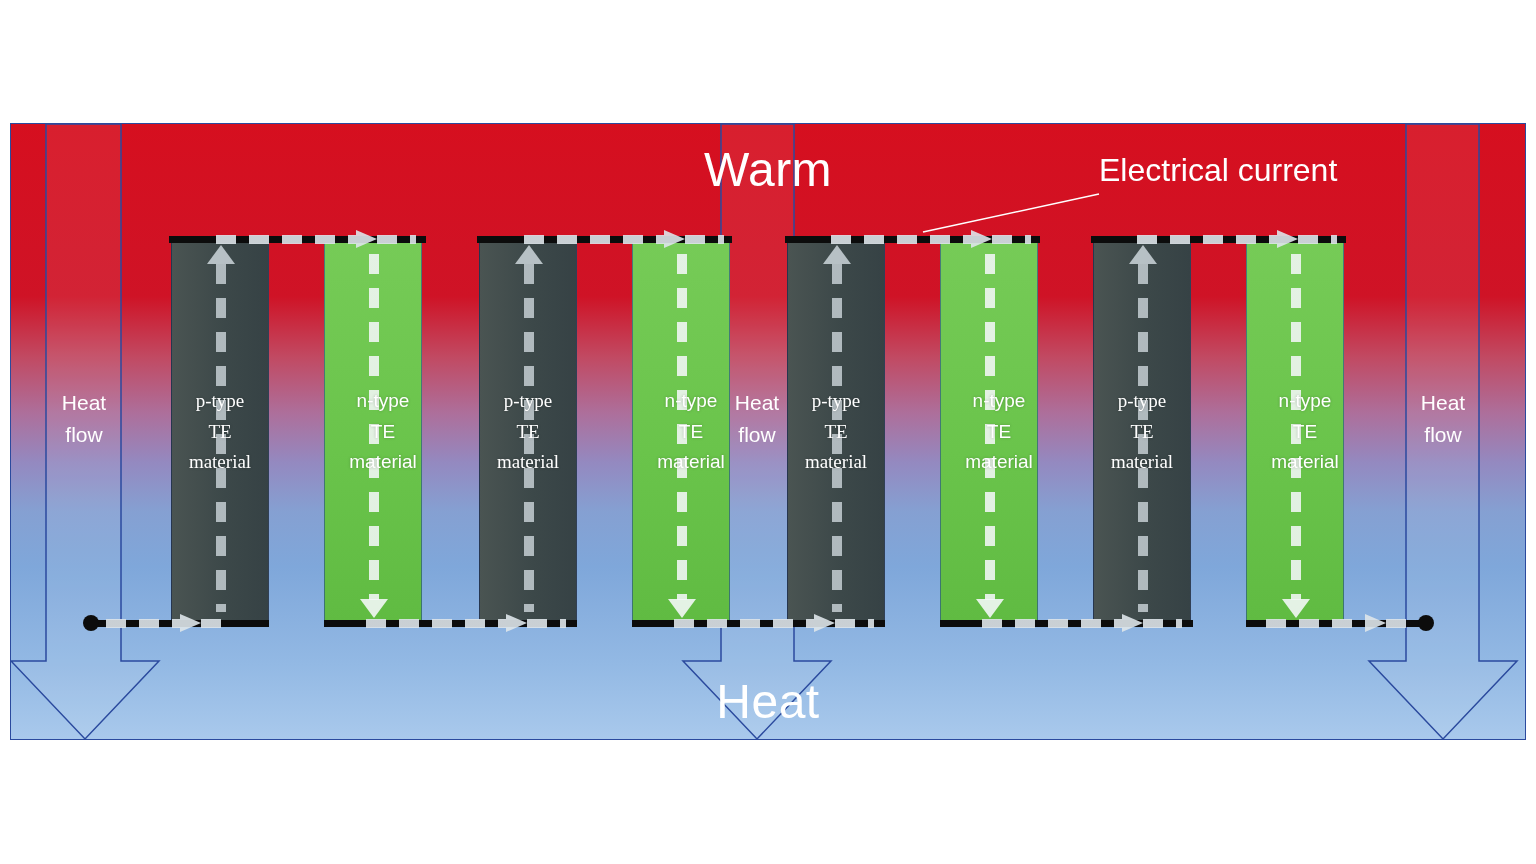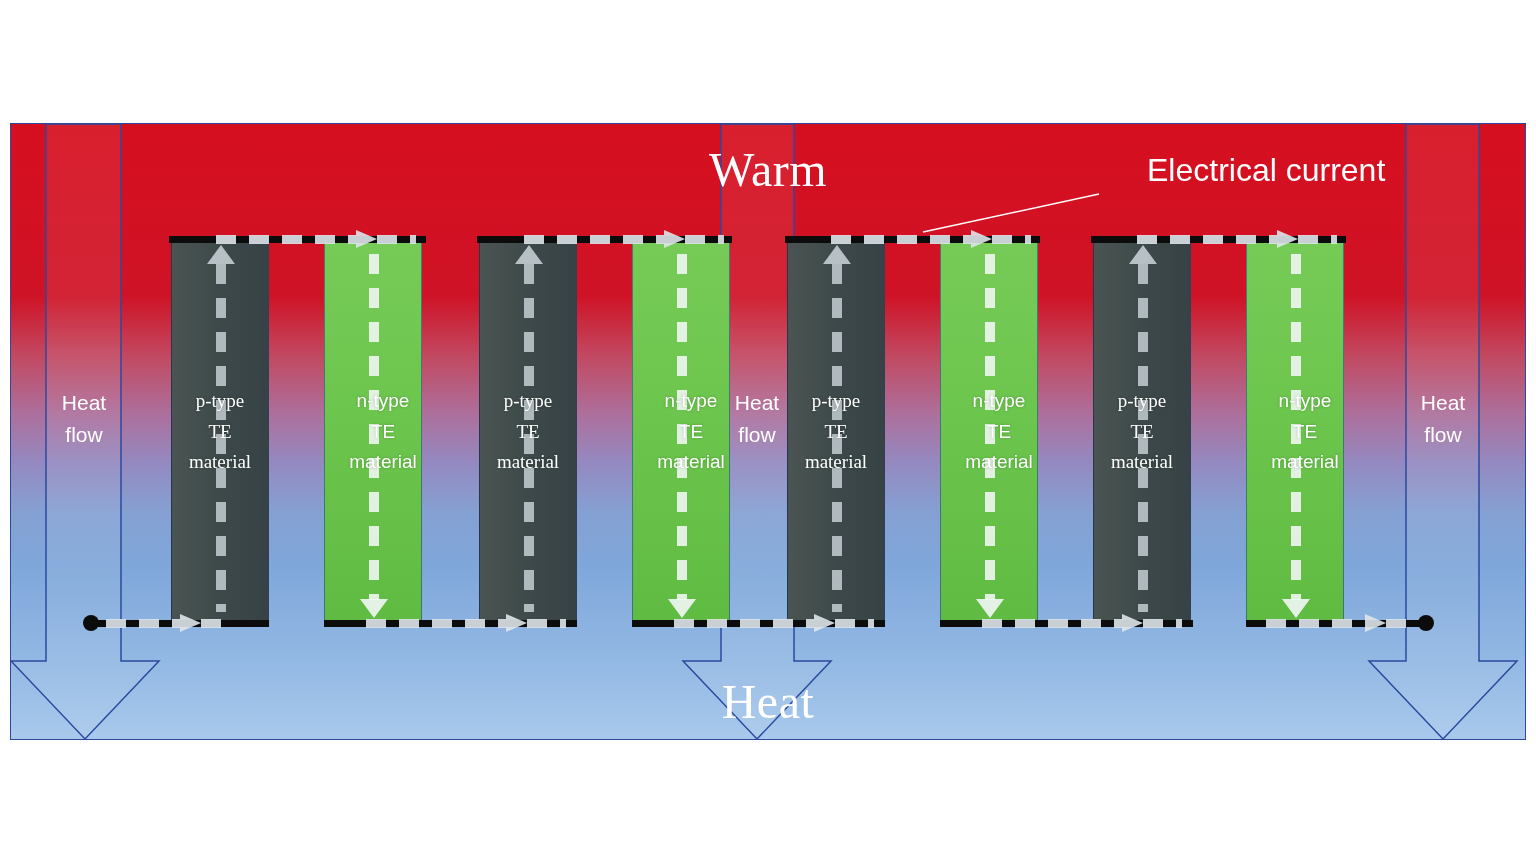--- a/index.html
+++ b/index.html
@@ -120,21 +120,20 @@
   }
 
   .big-label {
     position: absolute;
     width: 100%;
     text-align: center;
     color: #ffffff;
     font-size: 48px;
     z-index: 6;
     letter-spacing: 0.5px;
-    font-family: Liberation Serif, serif;
   }
   .ec-label {
     position: absolute;
     color: #ffffff;
     font-size: 32px;
     z-index: 6;
     white-space: nowrap;
   }
   .heat-label {
     position: absolute;
@@ -272,21 +271,21 @@
         <span class="hd" style="width:25px"></span>
     </div>
     <div class="h-arrow" style="left:1255px; top:490px; width:145px">
       <span class="hd" style="width:99px"></span>
         <span class="ht"></span>
         <span class="hd" style="width:25px"></span>
     </div>
 
     <div class="big-label" style="top:18px">Warm</div>
     <div class="big-label" style="top:550px">Heat</div>
-    <div class="ec-label" style="left:1136px; top:28px">Electrical current</div>
+    <div class="ec-label" style="left:1088px; top:28px">Electrical current</div>
     <div class="heat-label" style="left:18px;   top:263px">Heat
 flow</div>
     <div class="heat-label" style="left:691px;  top:263px">Heat
 flow</div>
     <div class="heat-label" style="left:1377px; top:263px">Heat
 flow</div>
 
   </div>
 </div>
 

